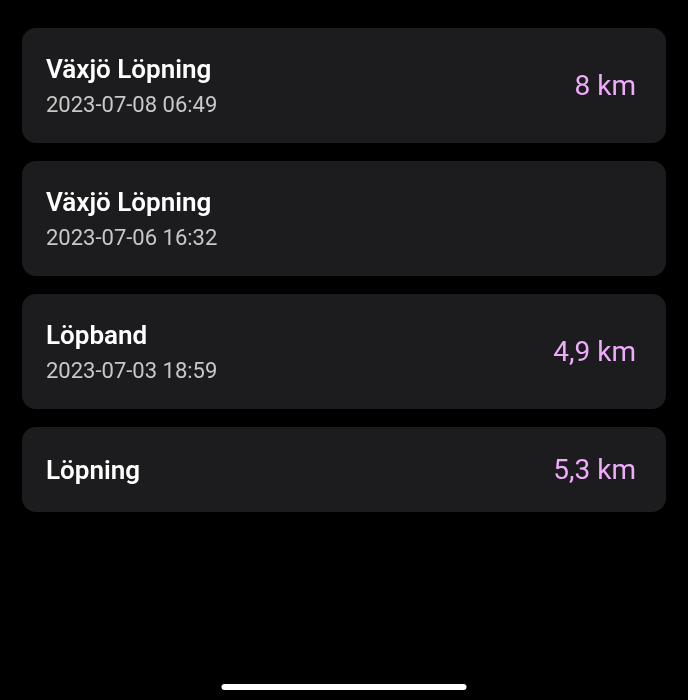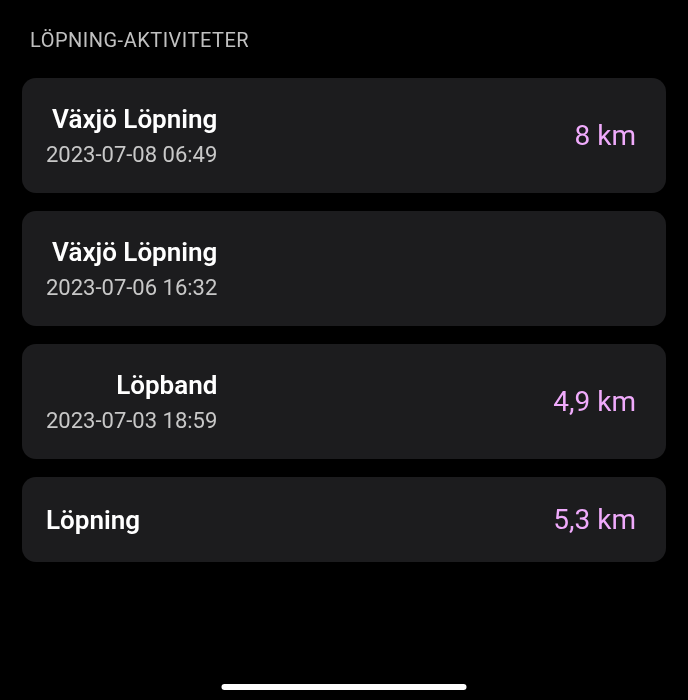--- a/index.html
+++ b/index.html
@@ -27,21 +27,20 @@
       font-weight: 400;
       letter-spacing: 0.5px;
       margin-bottom: 26px;
       padding-left: 8px;
     }
     
     .activity-list {
       display: flex;
       flex-direction: column;
       gap: 18px;
-      text-align: right;
     }
     
     .activity-card {
       background-color: #1c1c1e;
       border-radius: 14px;
       padding: 26px 30px 26px 24px;
       display: flex;
       align-items: center;
       justify-content: space-between;
       cursor: pointer;
@@ -79,21 +78,20 @@
       width: 245px;
       height: 6px;
       background-color: #ffffff;
       border-radius: 3px;
     }
   </style>
 </head>
 <body>
 
 <div class="container">
-  <div class="section-header">LÖPNING-AKTIVITETER</div>
 
   <div class="activity-list">
 
     <div class="activity-card">
       <div class="activity-info">
         <div class="activity-title">Växjö Löpning</div>
         <div class="activity-date">2023-07-08 06:49</div>
       </div>
       <div class="activity-distance">8 km</div>
     </div>

